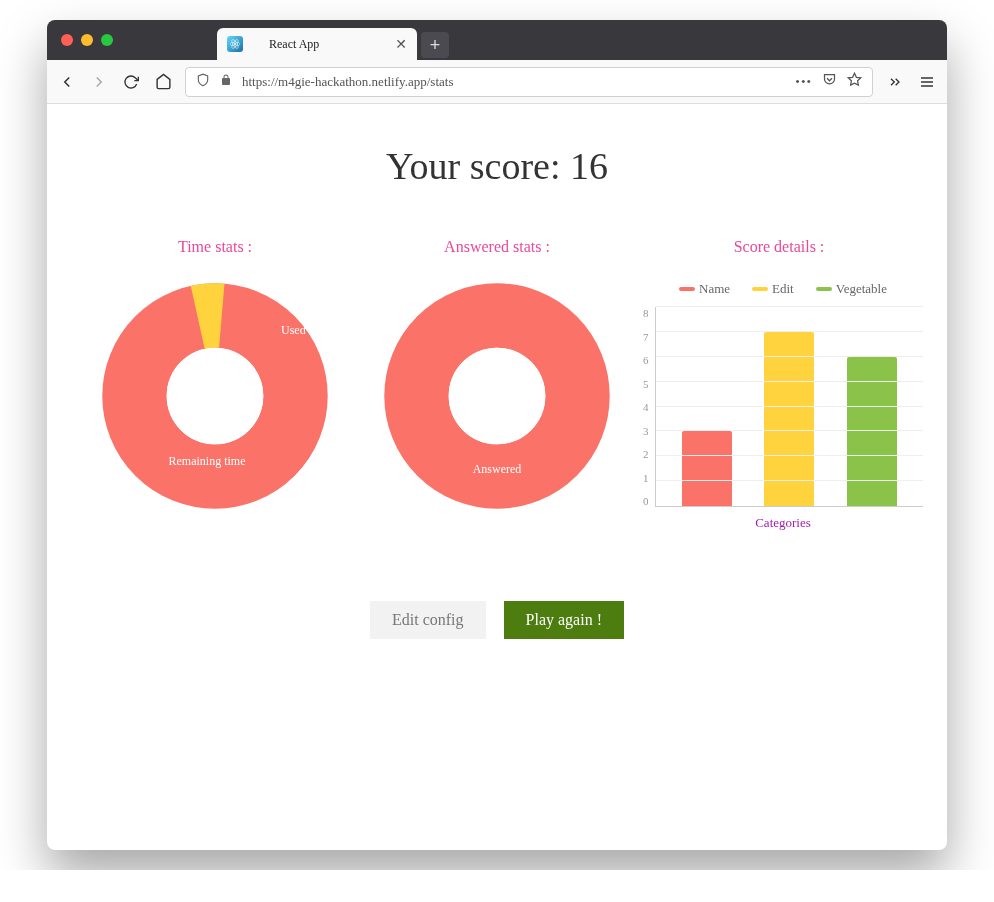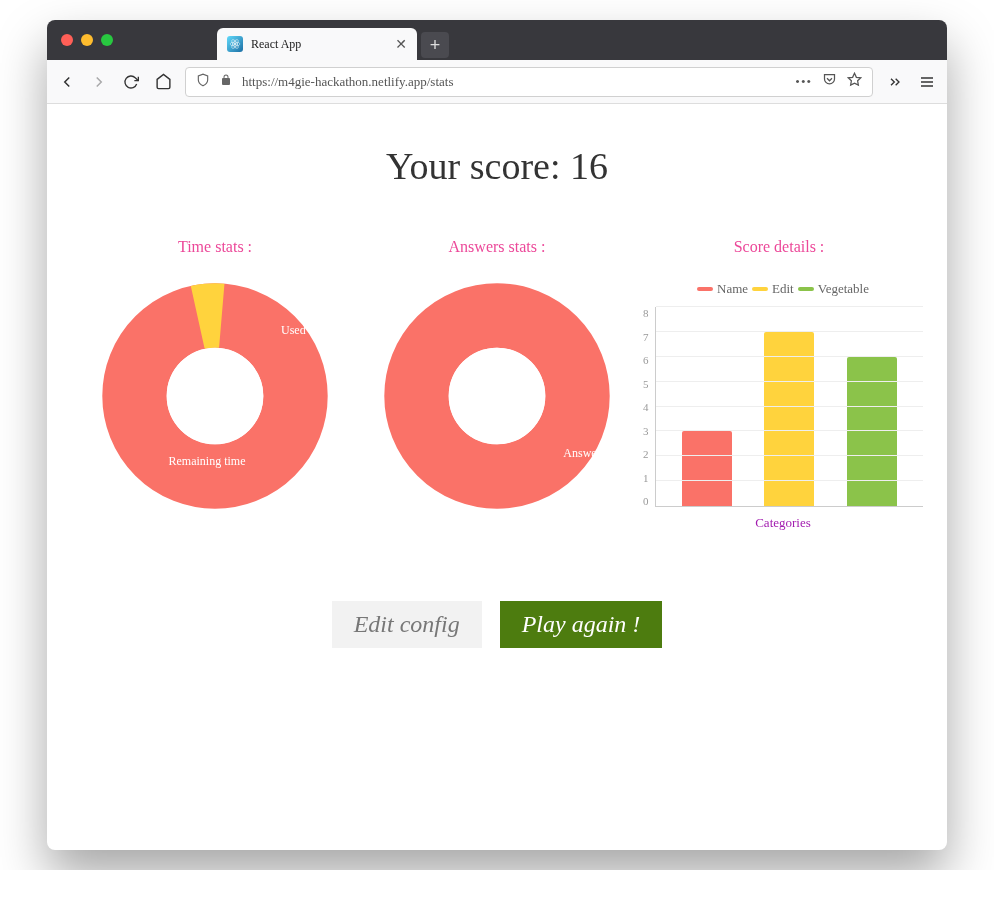--- a/index.html
+++ b/index.html
@@ -5,52 +5,52 @@
   *{box-sizing:border-box;margin:0;padding:0;font-family:"Comic Sans MS","Segoe Script","Bradley Hand",cursive;}
   body{background:#fff;}
   .window{width:900px;height:830px;margin:20px auto;border-radius:8px;overflow:hidden;box-shadow:0 25px 50px rgba(0,0,0,.35);background:#fff;display:flex;flex-direction:column;}
   
   .titlebar{background:#38383d;height:40px;display:flex;align-items:center;}
   .traffic{display:flex;gap:8px;padding:0 14px;align-items:center;}
   .dot{width:12px;height:12px;border-radius:50%;}
   .dot.red{background:#ff5f57;}
   .dot.yellow{background:#febc2e;}
   .dot.green{background:#28c840;}
-  .tab{background:#f9f9fa;height:32px;margin-top:8px;margin-left:90px;display:flex;align-items:center;padding:0 10px;gap:8px;border-top-left-radius:6px;border-top-right-radius:6px;min-width:200px;font-family:-apple-system,sans-serif;font-size:12px;color:#222;}
+  .tab{background:#f9f9fa;height:32px;margin-top:8px;margin-left:90px;display:flex;align-items:center;padding:0 10px;gap:26px;border-top-left-radius:6px;border-top-right-radius:6px;min-width:200px;font-family:-apple-system,sans-serif;font-size:12px;color:#222;}
   .favicon{width:16px;height:16px;border-radius:3px;background:linear-gradient(135deg,#61dafb,#1c6ea4);display:flex;align-items:center;justify-content:center;}
   .favicon svg{display:block;}
   .tab .spacer{flex:1;}
   .tab .x{color:#555;font-size:14px;cursor:default;}
   .newtab{width:28px;height:26px;margin-top:10px;margin-left:4px;border-radius:4px;background:#4a4a50;color:#ddd;display:flex;align-items:center;justify-content:center;font-family:sans-serif;font-size:18px;}
   
   .toolbar{background:#f9f9fa;height:44px;border-bottom:1px solid #ddd;display:flex;align-items:center;padding:0 10px;gap:12px;font-family:-apple-system,sans-serif;color:#444;}
   .tbtn{width:20px;height:20px;display:flex;align-items:center;justify-content:center;}
   .urlbar{flex:1;height:30px;border:1px solid #d0d0d0;border-radius:4px;background:#fff;display:flex;align-items:center;padding:0 10px;gap:10px;font-family:-apple-system,sans-serif;font-size:13px;color:#555;}
   .urlbar .grow{flex:1;}
   .content{flex:1;overflow:auto;padding:40px 32px 30px;}
   h1{font-size:38px;text-align:center;color:#333;font-weight:normal;margin-bottom:50px;}
   .charts{display:flex;gap:10px;justify-content:space-between;}
   .panel{flex:1;min-width:0;}
   .ptitle{text-align:center;font-size:16px;color:#ec4899;margin-bottom:25px;}
   .donut-wrap{position:relative;width:230px;height:230px;margin:0 auto;}
   .donut-label{position:absolute;color:#fff;font-size:12px;text-align:center;}
   
   .barwrap{width:280px;margin:0 auto;}
-  .legend{display:flex;justify-content:center;gap:4px;font-size:13px;color:#666;margin-bottom:10px;}
+  .legend{display:flex;justify-content:center;gap:22px;font-size:13px;color:#666;margin-bottom:10px;}
   .lk{display:flex;align-items:center;gap:4px;}
   .sw{width:16px;height:4px;border-radius:2px;}
   .plot{position:relative;height:200px;display:flex;}
   .yaxis{display:flex;flex-direction:column;justify-content:space-between;font-size:11px;color:#999;text-align:right;padding-right:6px;height:100%;}
   .bars-area{flex:1;position:relative;border-left:1px solid #ccc;border-bottom:1px solid #ccc;}
   .grid{position:absolute;left:0;right:0;height:1px;background:#eee;}
   .bars{position:absolute;inset:0;display:flex;align-items:flex-end;justify-content:space-around;padding:0 10px;}
   .bar{width:50px;border-top-left-radius:2px;border-top-right-radius:2px;}
   .xaxis{text-align:center;font-size:13px;color:#a21caf;margin-top:8px;}
   .buttons{display:flex;justify-content:center;gap:18px;margin-top:70px;}
-  .btn{padding:10px 22px;font-size:24px;border:none;cursor:pointer;font-family:inherit;font-style:italic;}
+  .btn{padding:10px 22px;font-size:16px;border:none;cursor:pointer;font-family:inherit;}
   .btn.secondary{background:#f2f2f2;color:#777;}
   .btn.primary{background:#4d7c0f;color:#fff;}
 </style>
 </head>
 <body>
 
 <div class="window">
 
   <div class="titlebar">
     <div class="traffic">
@@ -143,27 +143,27 @@
 
             <circle cx="50" cy="50" r="35" fill="none" stroke="#ffd33d" stroke-width="28" stroke-dasharray="11 209" stroke-dashoffset="5" transform="rotate(-95 50 50)"></circle>
             <circle cx="50" cy="50" r="21" fill="#fff"></circle>
           </svg>
           <div class="donut-label" style="top:42px;left:0;right:0;text-align:right;">Used time</div>
           <div class="donut-label" style="bottom:42px;left:0;right:16px;">Remaining time</div>
         </div>
       </div>
 
       <div class="panel">
-        <div class="ptitle">Answers stats :</div>
+        <div class="ptitle">Answered stats :</div>
         <div class="donut-wrap">
           <svg viewBox="0 0 100 100" width="230" height="230">
             <circle cx="50" cy="50" r="35" fill="none" stroke="#fa7268" stroke-width="28"></circle>
             <circle cx="50" cy="50" r="21" fill="#fff"></circle>
           </svg>
-          <div class="donut-label" style="bottom:50px;left:0;right:0;text-align:right;">Answered</div>
+          <div class="donut-label" style="bottom:34px;left:0;right:0;">Answered</div>
         </div>
       </div>
 
       <div class="panel">
         <div class="ptitle">Score details :</div>
         <div class="barwrap">
           <div class="legend">
             <span class="lk">
                 <span class="sw" style="background:#fa7268"></span>
                 <span>Name</span>

